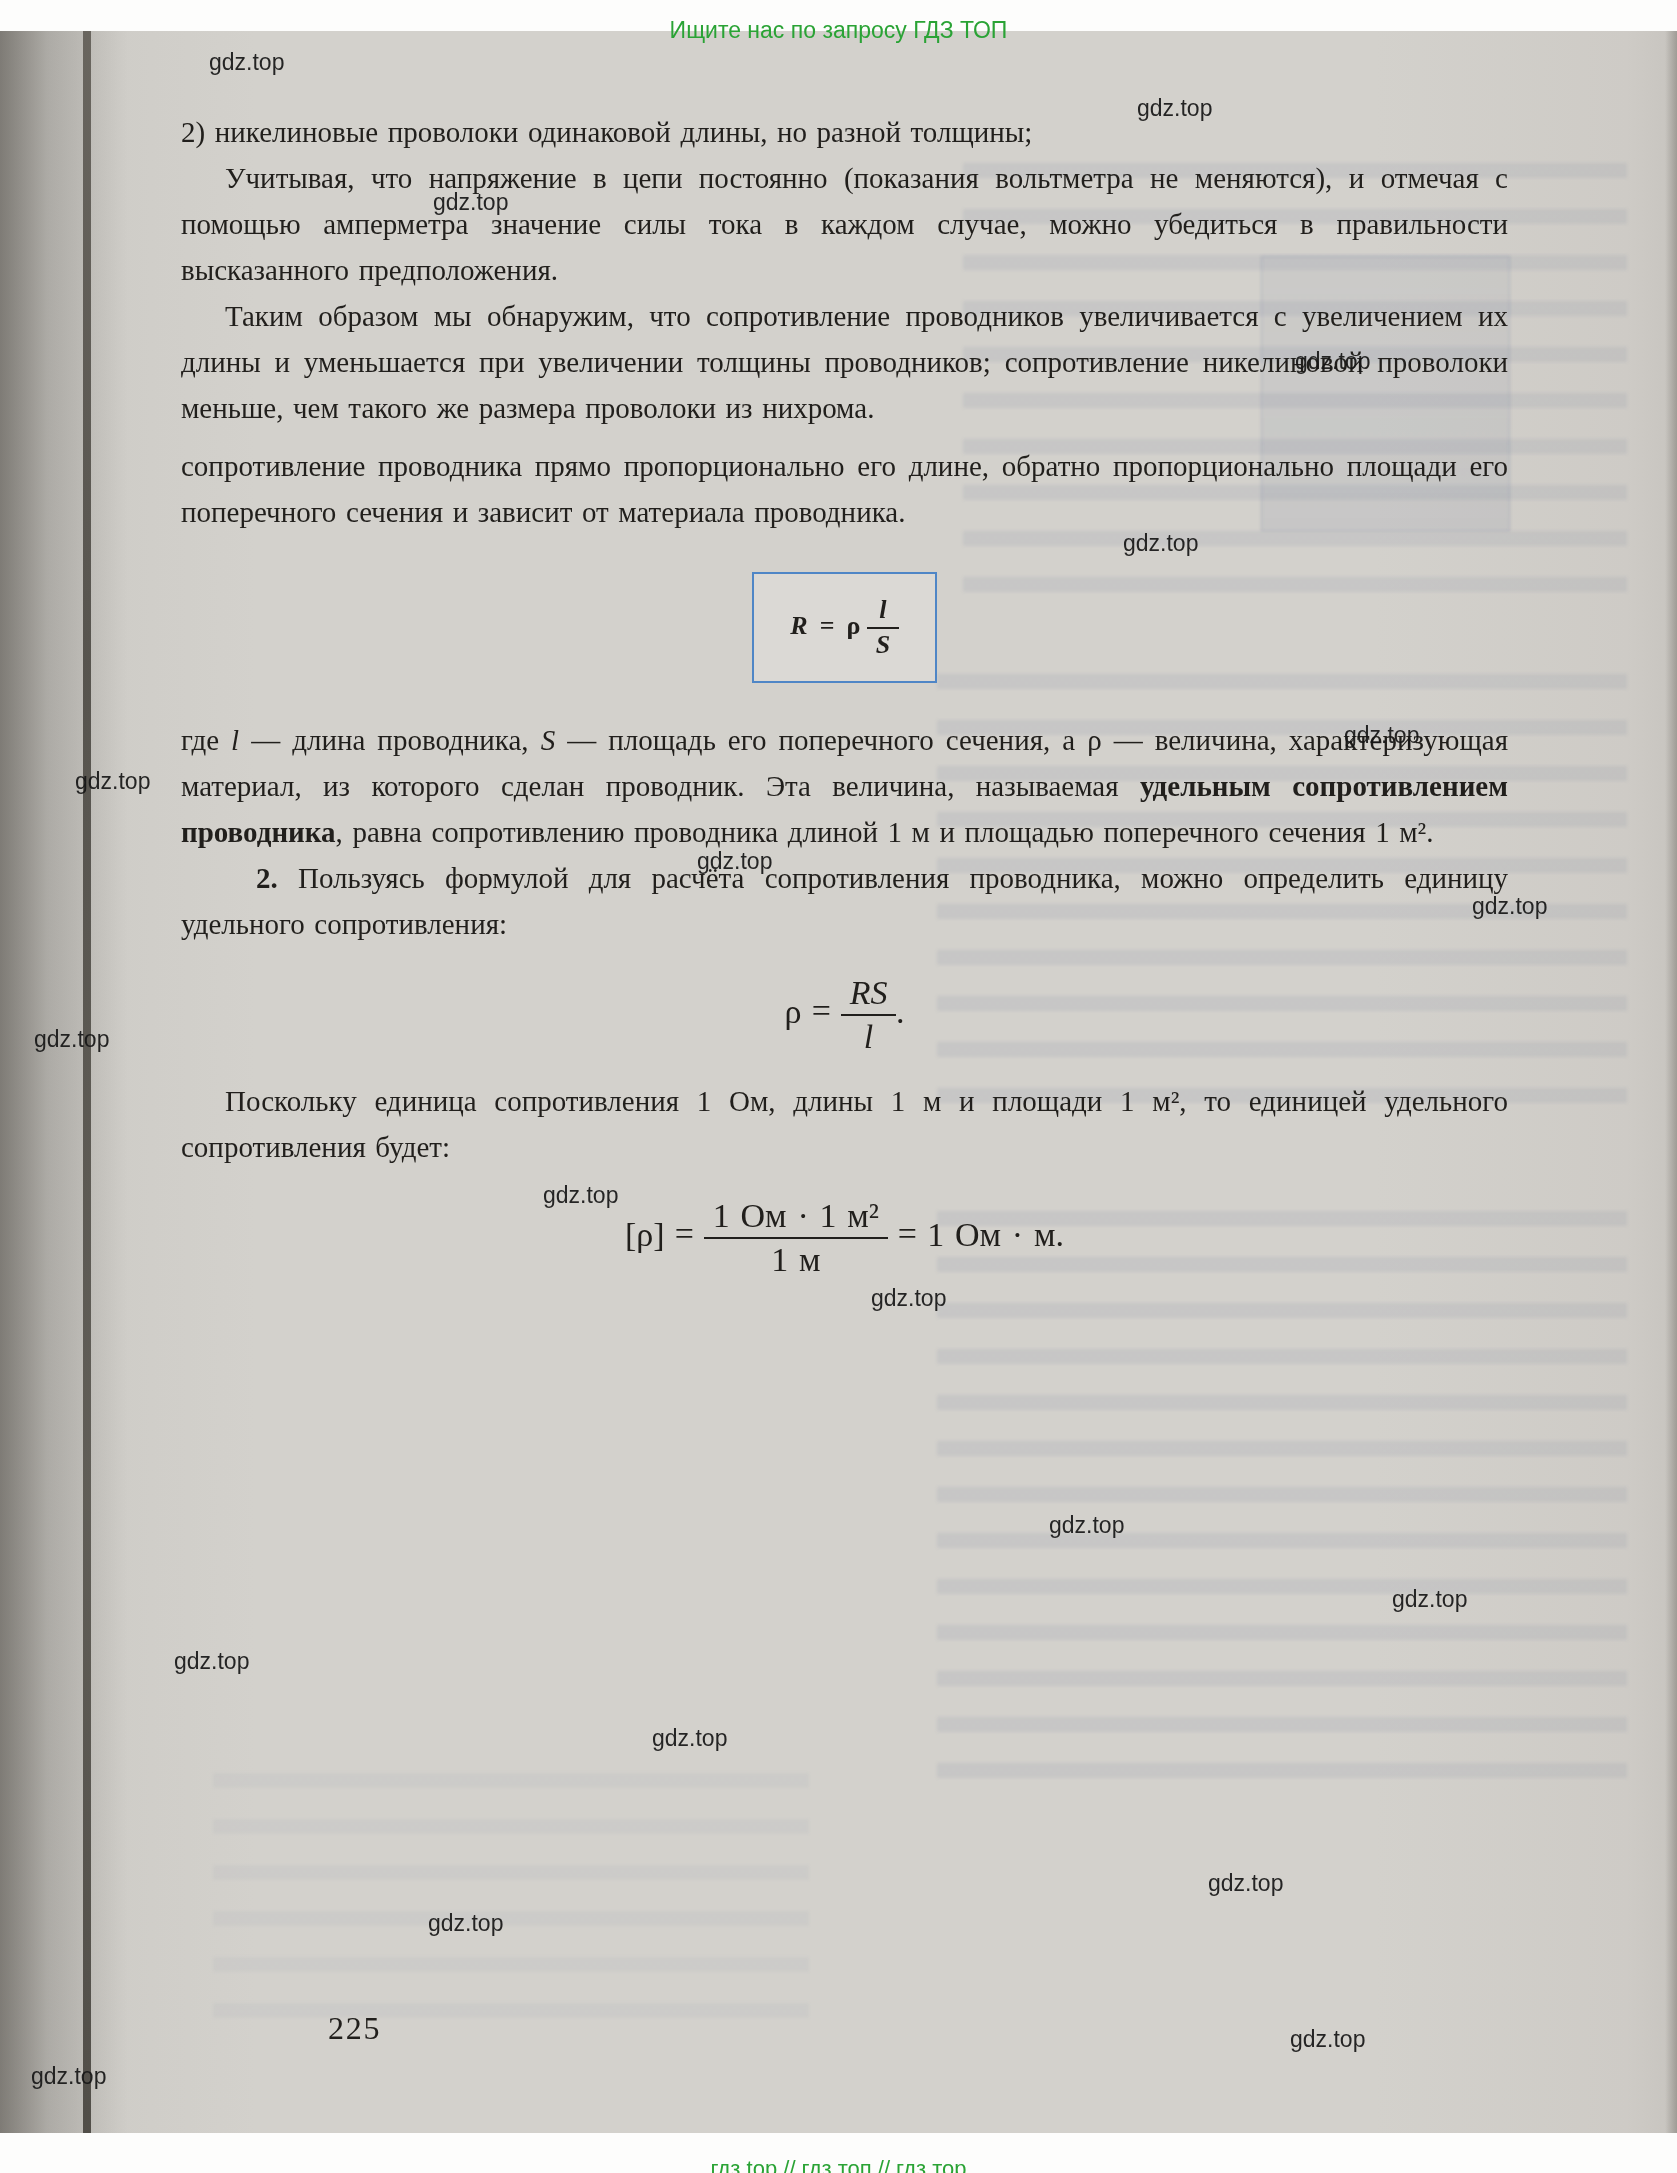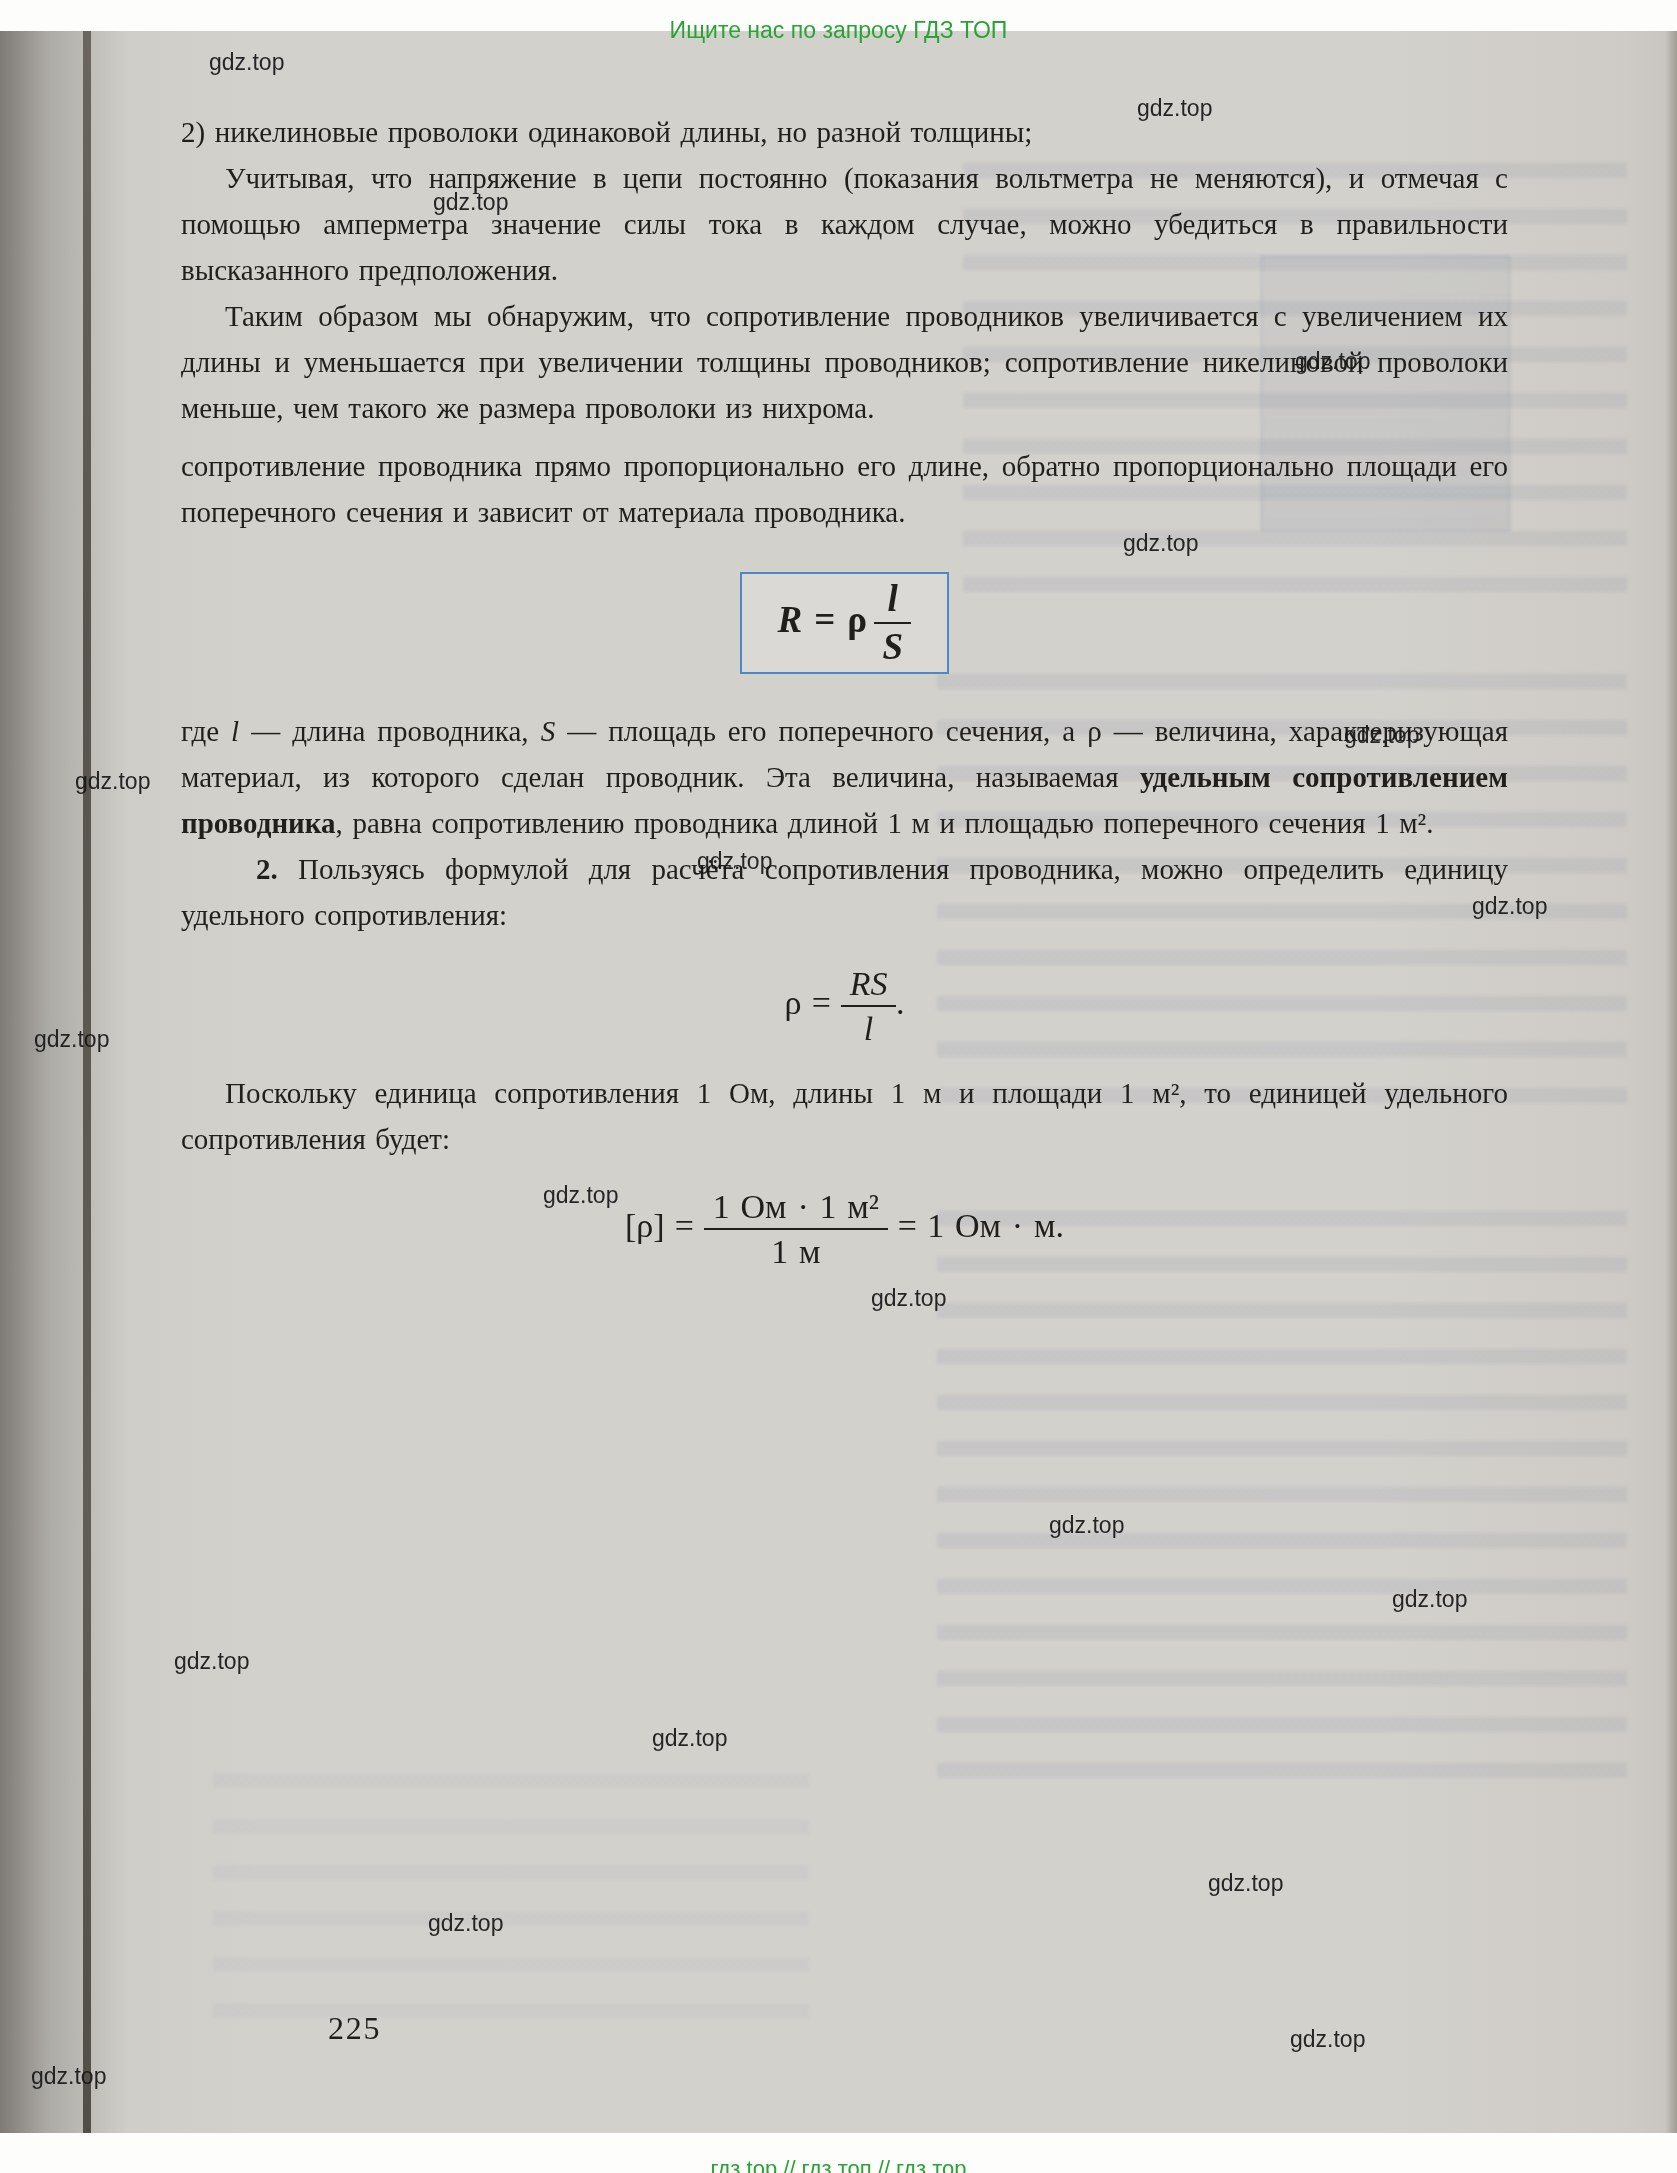--- a/index.html
+++ b/index.html
@@ -76,22 +76,22 @@
   .para.indent{text-indent:44px;}
   .para.indent-lg{text-indent:75px;}
   .para.bold{font-weight:400;margin:12px 0 10.2px;}
   .para.space-top{margin-top:17px;}
   .seg-bold{font-weight:700;}
   .seg-italic{font-style:italic;}
   
   .formula-wrap{text-align:center;margin:37px 0 34px;}
   .formula-box{
     display:inline-block;border:2.6px solid var(--blue);
-    padding:4px 36px;background:rgba(255,255,255,.18);
-    font-size:37px;font-weight:700;line-height:1.1;
+    padding:21px 36px;background:rgba(255,255,255,.18);
+    font-size:26px;font-weight:700;line-height:1.1;
   }
   .formula-box .fvar{font-style:italic;}
   .formula-box .fop{margin:0 12px;}
   .formula-box .fcoef{margin-right:6.8px;}
   .frac{display:inline-block;vertical-align:middle;text-align:center;line-height:1.15;}
   .frac .num{display:block;padding:0 8.5px 1.7px;border-bottom:2.6px solid currentColor;}
   .frac .den{display:block;padding:1.7px 8.5px 0;}
   .formula-line{
     text-align:center;font-size:34px;line-height:1.15;margin:25.6px 0 22px;
   }

